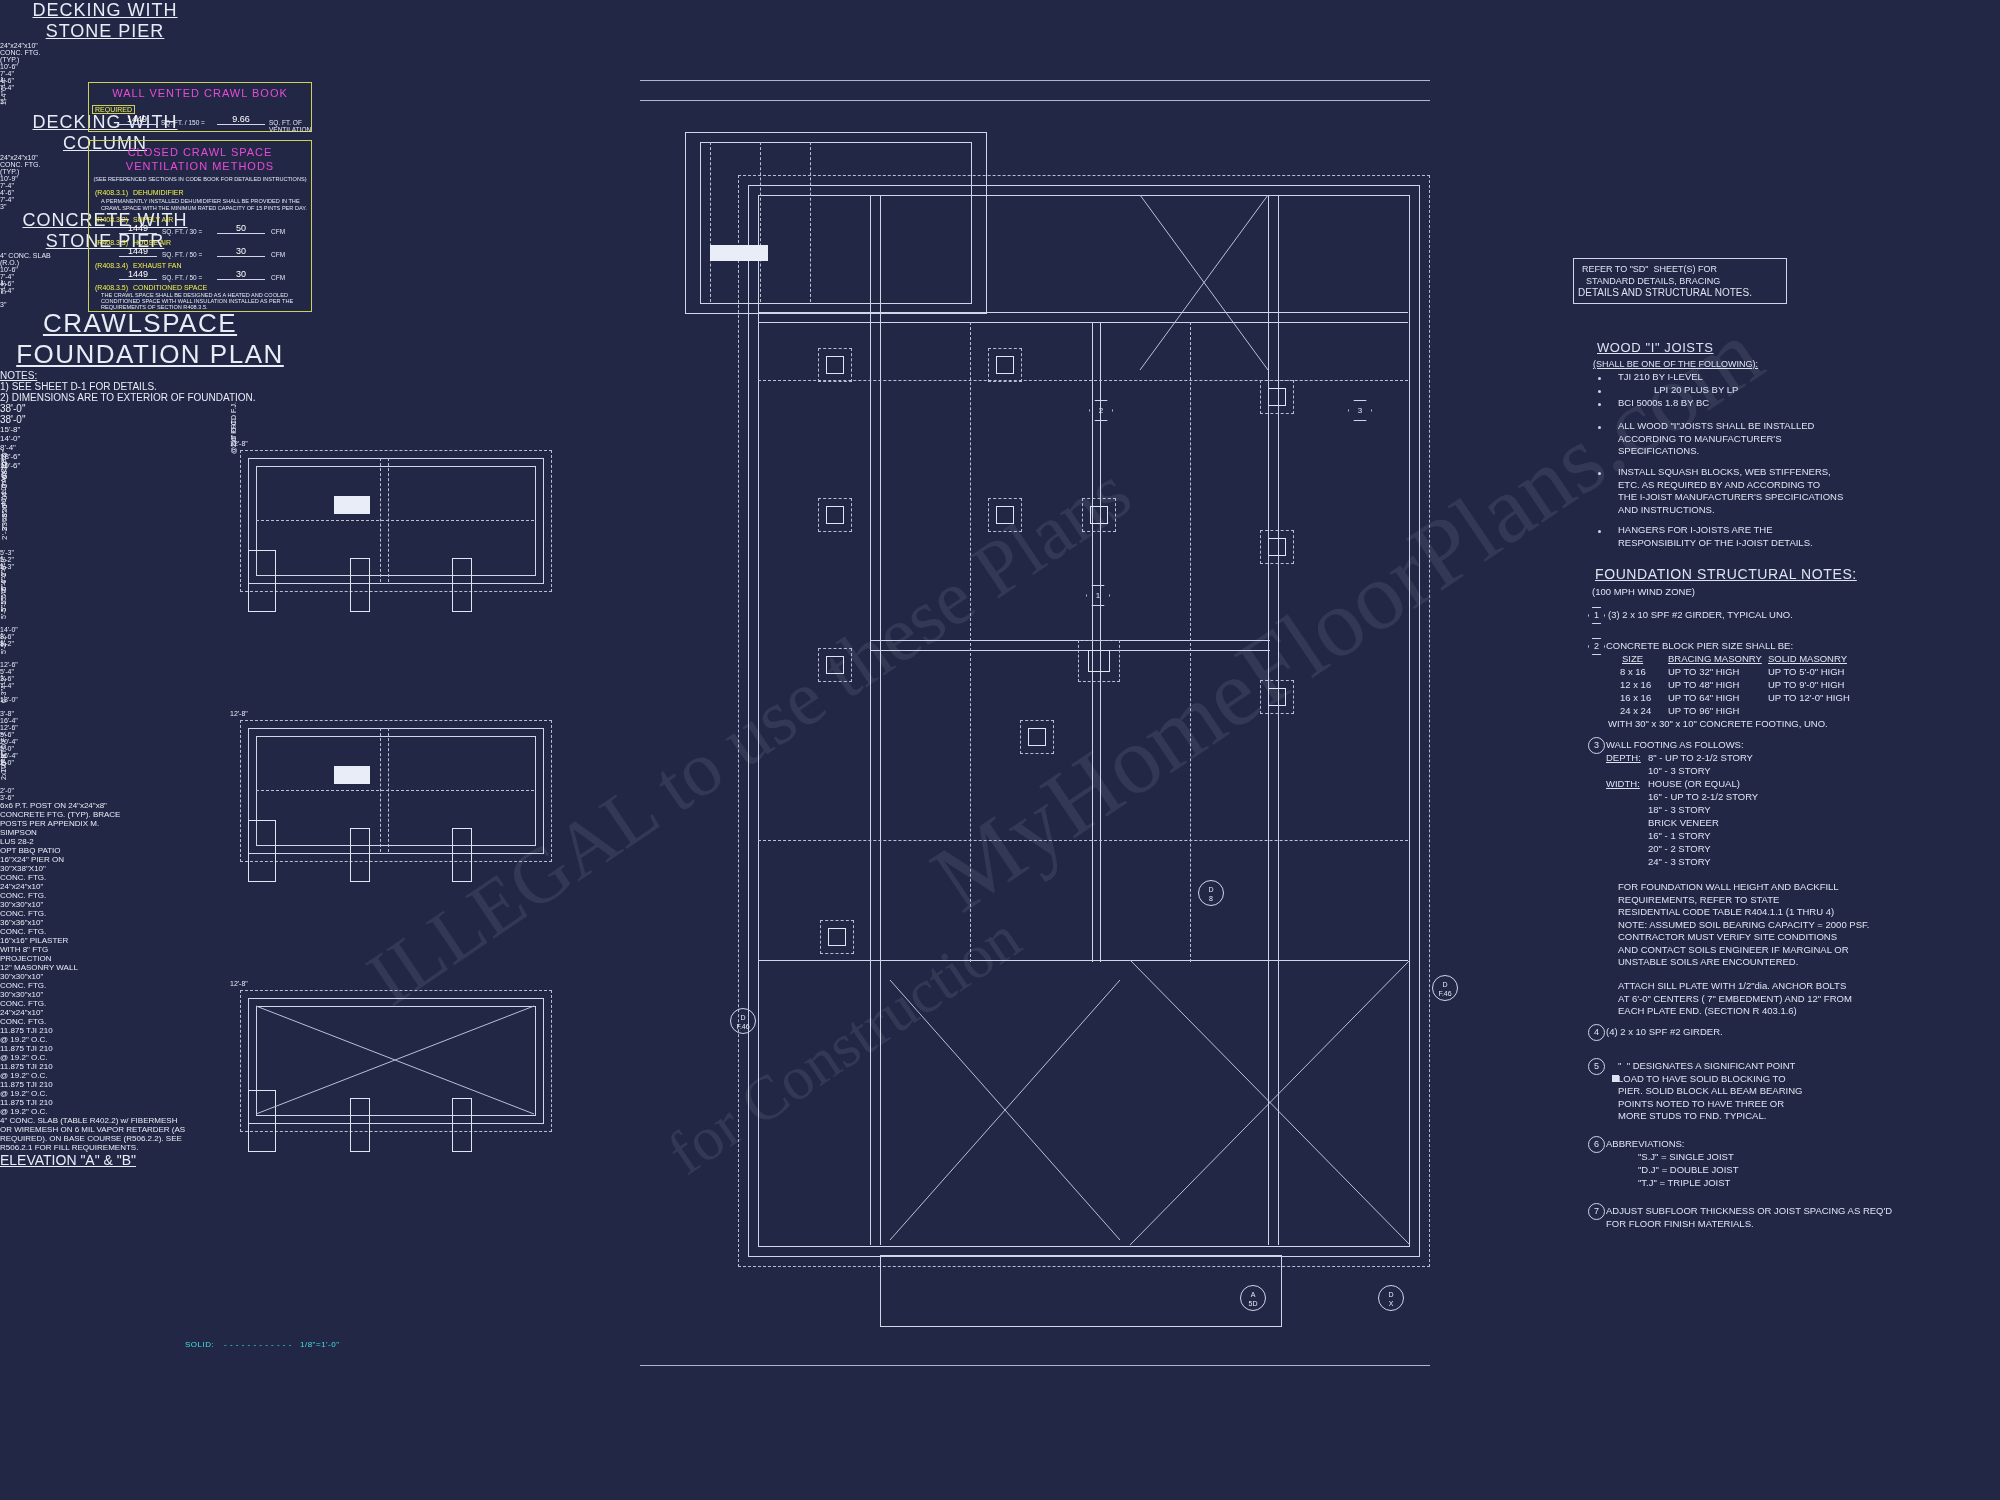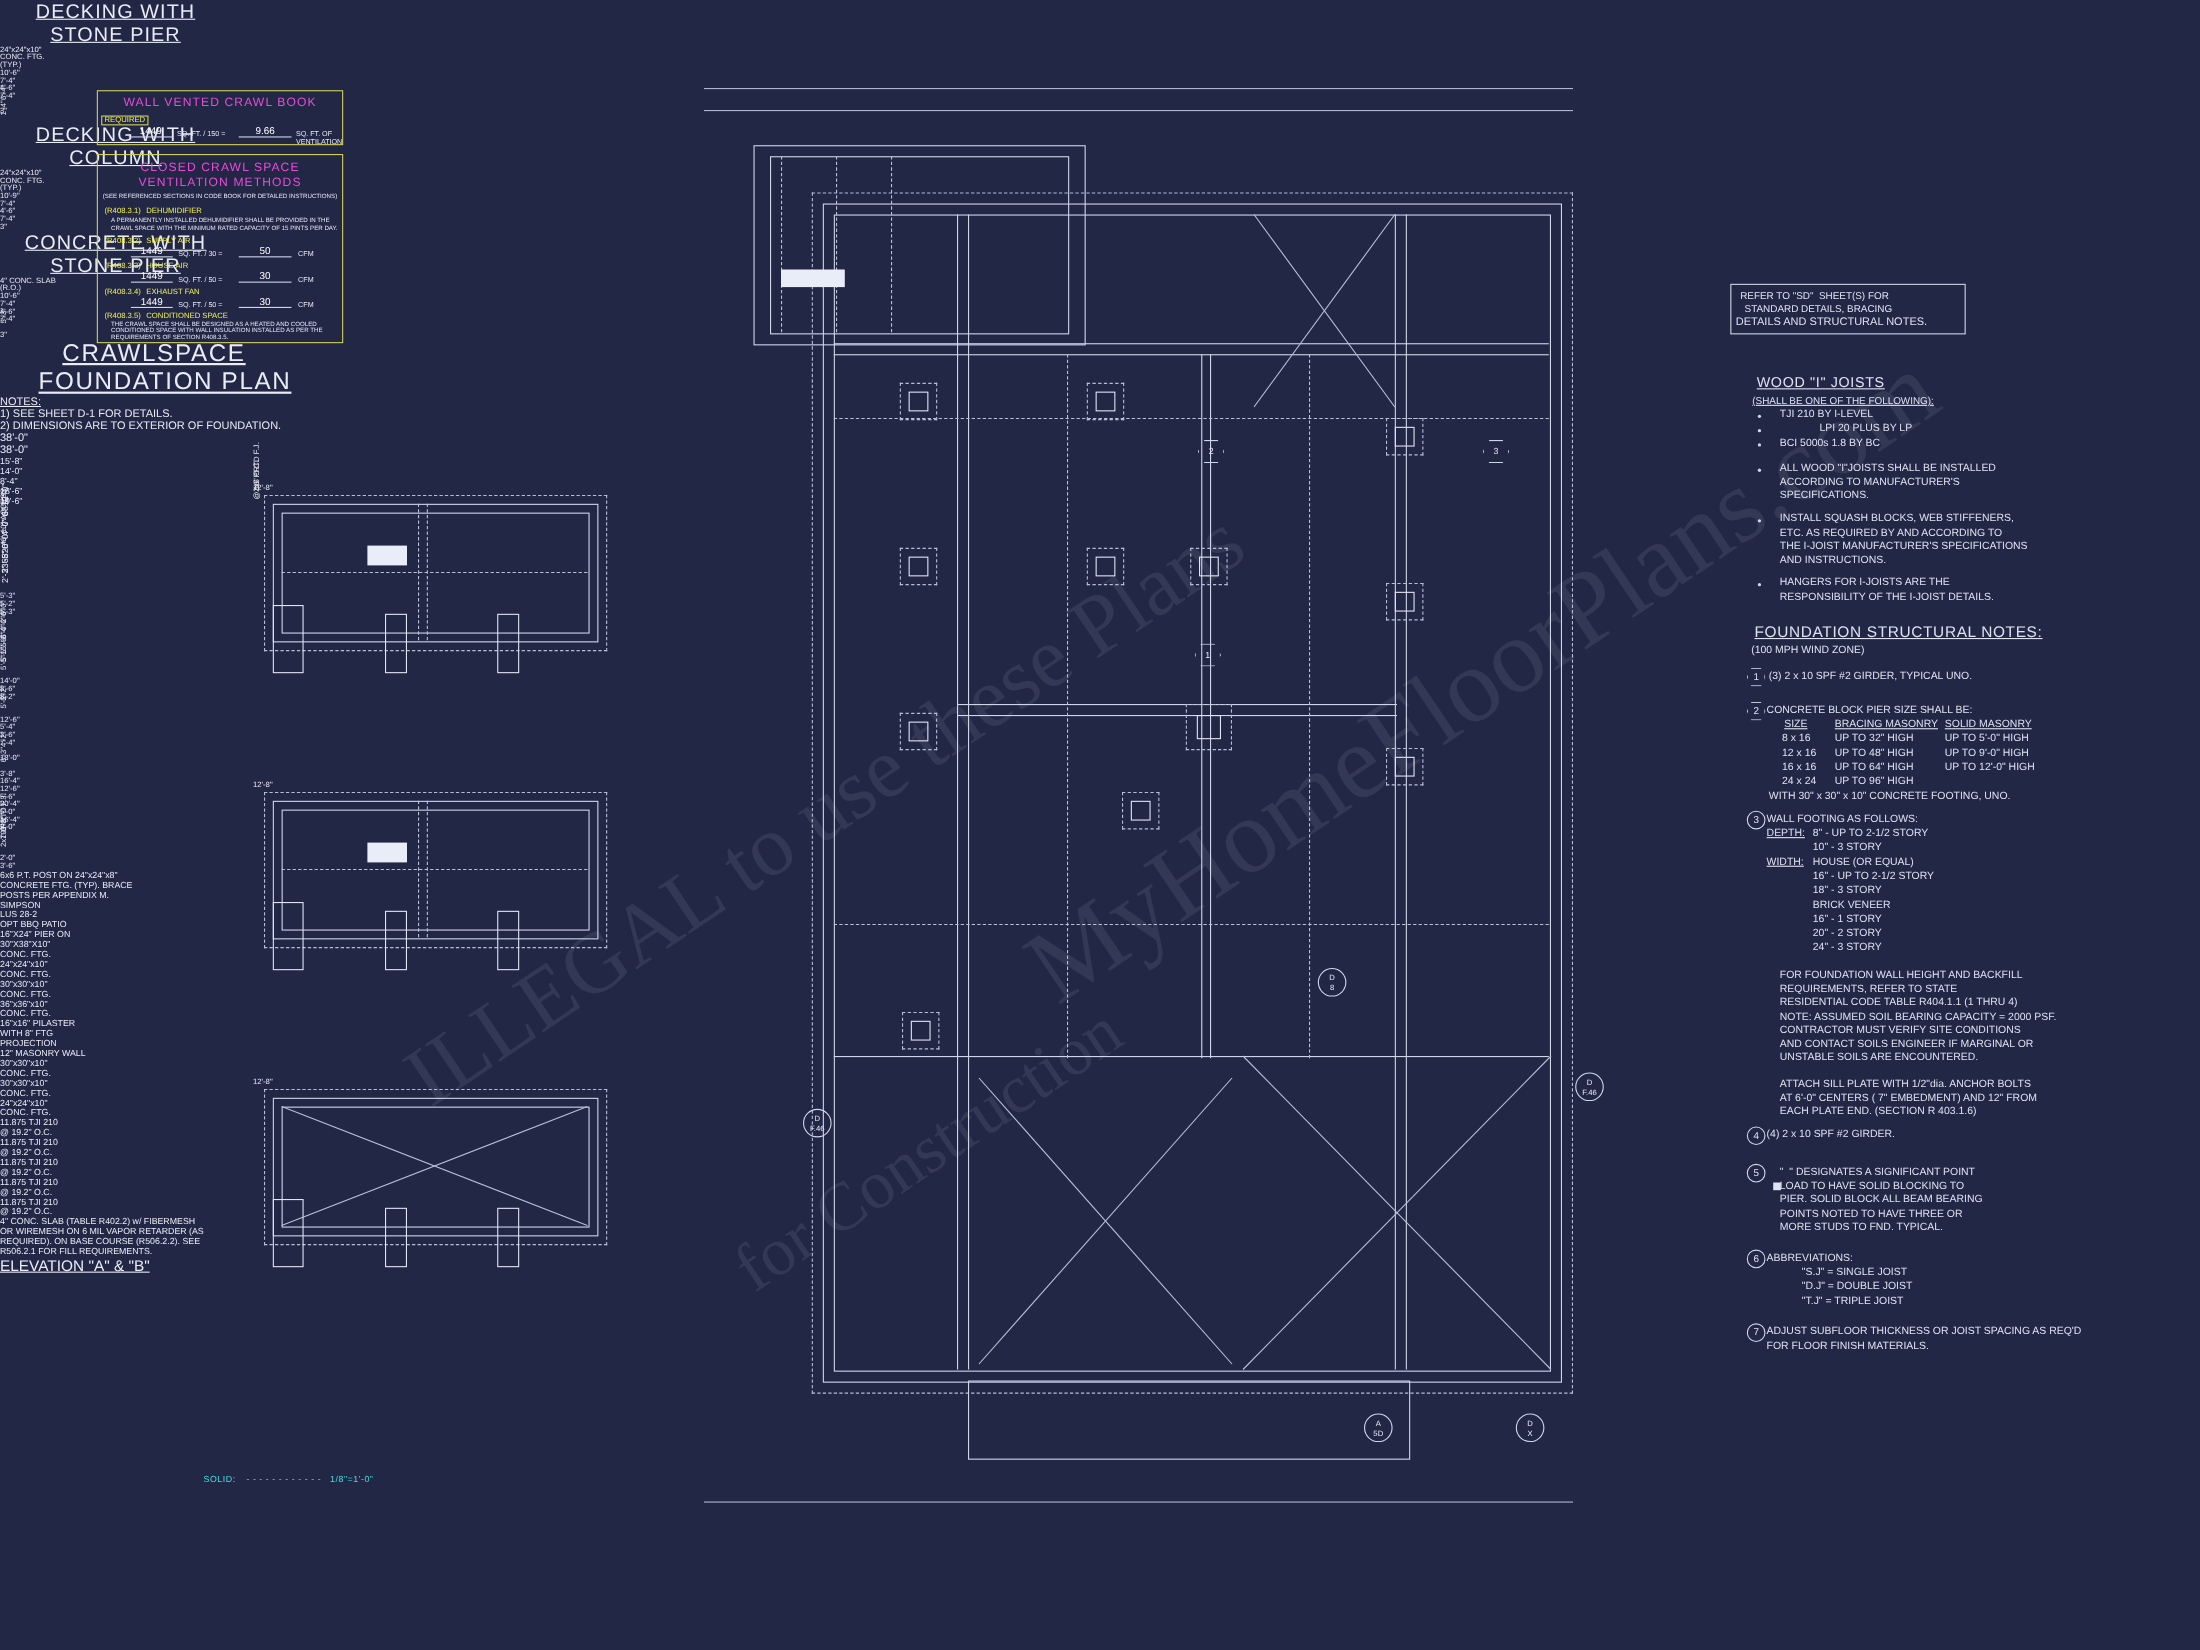--- a/index.html
+++ b/index.html
@@ -27,21 +27,21 @@
   .dash{position:absolute;border-top:1px dashed #b9c1d6;}
   .dashv{position:absolute;border-left:1px dashed #b9c1d6;}
   .box{position:absolute;border:1px solid #cfd6e8;}
   .boxd{position:absolute;border:1px dashed #b6bed4;}
   .fill{position:absolute;background:#e9edf7;}
   .t7{font-size:7px;}
   .t8{font-size:8px;}
   .t10{font-size:10px;}
   .t14{font-size:14px;}
   .t18{font-size:18px;letter-spacing:1px;}
-  .t22{font-size:22px;letter-spacing:1.5px;}
+  .t22{font-size:26px;letter-spacing:1.5px;}
   .ctr{text-align:center;}
   .u{text-decoration:underline;}
 
   
   .vbox{position:absolute;border:1px solid #cfd05a;background:transparent;}
   .vhdr{color:#e84bd8;text-align:center;letter-spacing:1px;font-size:11px;}
   .vreq{color:#f2f24a;font-size:7px;border:1px solid #cfd05a;display:inline-block;padding:0 2px;}
   .vyel{color:#f2f24a;font-size:7px;}
   .vwhite{color:#e3e8f4;font-size:6.5px;}
   .vnum{color:#ffffff;font-size:9px;border-bottom:1px solid #cfd6e8;display:inline-block;

